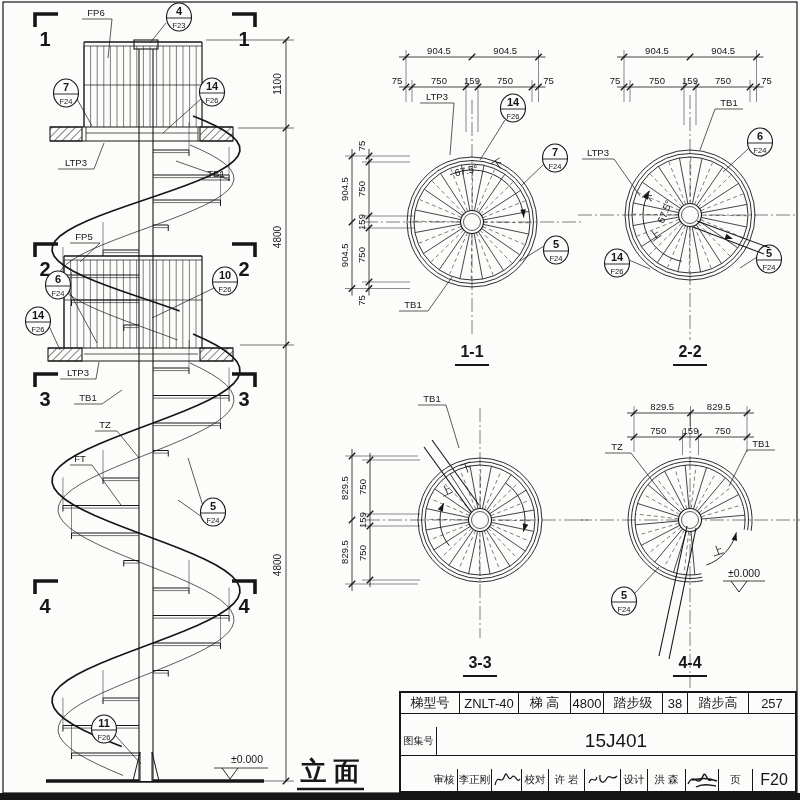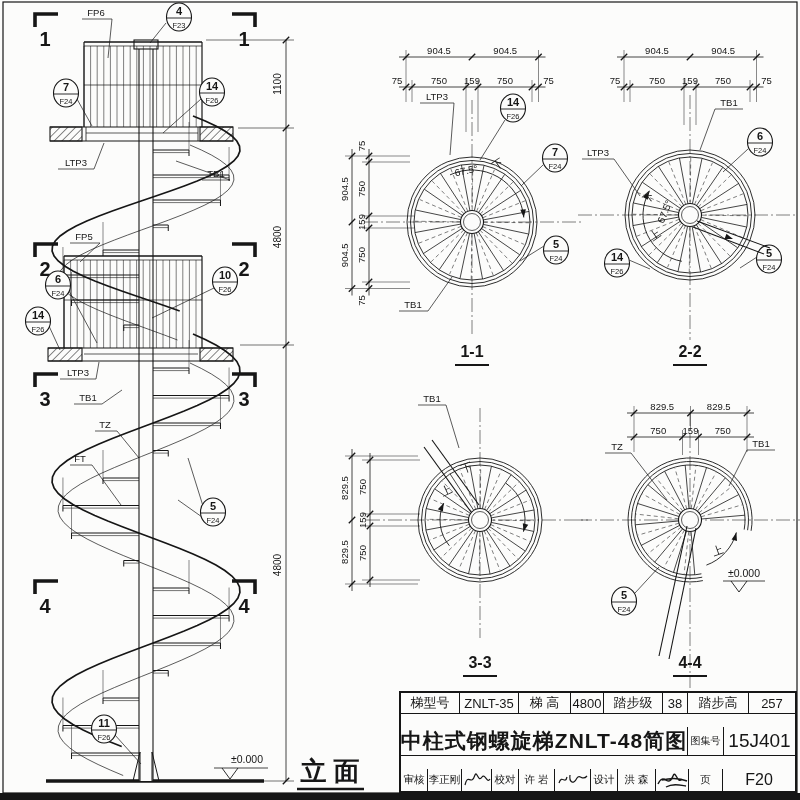--- a/index.html
+++ b/index.html
@@ -9,21 +9,21 @@
   
   .tb{position:absolute;left:399px;top:691px;width:398px;height:102px;border:2px solid #161616;
       box-sizing:border-box;background:#fcfcfb;display:flex;flex-direction:column;gap:13px;}
   .tb-row{display:flex;box-sizing:border-box;border-bottom:1.6px solid #161616;}
   .tb-row:last-child{border-bottom:none;}
   .tb-cell{display:flex;align-items:center;justify-content:center;box-sizing:border-box;
            border-right:1.6px solid #161616;white-space:nowrap;overflow:visible;}
   .tb-cell:last-child{border-right:none;}
   .r1{height:31px;font-size:13px;}
   .r2{height:42px;}
-  .r3{height:23px;font-size:10.5px;flex:1;}
+  .r3{height:23px;font-size:10.5px;flex:1;margin-left:30px;}
   .big-title{font-size:21px;font-weight:bold;letter-spacing:1px;}
   .sig svg{display:block;overflow:visible;}
 </style>
 </head>
 <body>
 
 <div class="sheet">
 
   <svg id="cad" width="800" height="800" viewBox="0 0 800 800">
     <defs>
@@ -683,30 +683,29 @@
         <path d="M731,581 L739,592 L747,581" stroke="#161616" stroke-width="0.9" fill="none"></path>
         <text x="690" y="668" font-size="16" text-anchor="middle" font-weight="bold">4-4</text>
         <line x1="673" y1="676" x2="707" y2="676" stroke="#161616" stroke-width="1.8"></line>
       </g>
   </svg>
 
   
   <div class="tb">
     <div class="tb-row r1">
       <div class="tb-cell" style="width:59px">梯型号</div>
-      <div class="tb-cell" style="width:59px">ZNLT-35</div>
+      <div class="tb-cell" style="width:59px">ZNLT-40</div>
       <div class="tb-cell" style="width:52px">梯 高</div>
       <div class="tb-cell" style="width:33px">4800</div>
       <div class="tb-cell" style="width:59px">踏步级</div>
       <div class="tb-cell" style="width:25px">38</div>
       <div class="tb-cell" style="width:61px">踏步高</div>
       <div class="tb-cell" style="flex:1">257</div>
     </div>
     <div class="tb-row r2">
-      <div class="tb-cell big-title" style="width:287px">中柱式钢螺旋梯ZNLT-48简图</div>
       <div class="tb-cell" style="width:36px;font-size:10px">图集号</div>
       <div class="tb-cell" style="flex:1;font-size:19px">15J401</div>
     </div>
     <div class="tb-row r3">
       <div class="tb-cell" style="width:27px">审核</div>
       <div class="tb-cell" style="width:34px">李正刚</div>
       <div class="tb-cell sig" style="width:30px">
         <svg width="30" height="22" viewBox="0 0 30 22">
           <path d="M3,16 C6,3 9,18 13,6 C15,1 16,14 20,8 C23,4 25,15 28,10" fill="none" stroke="#161616" stroke-width="1.2"></path>
         </svg>

